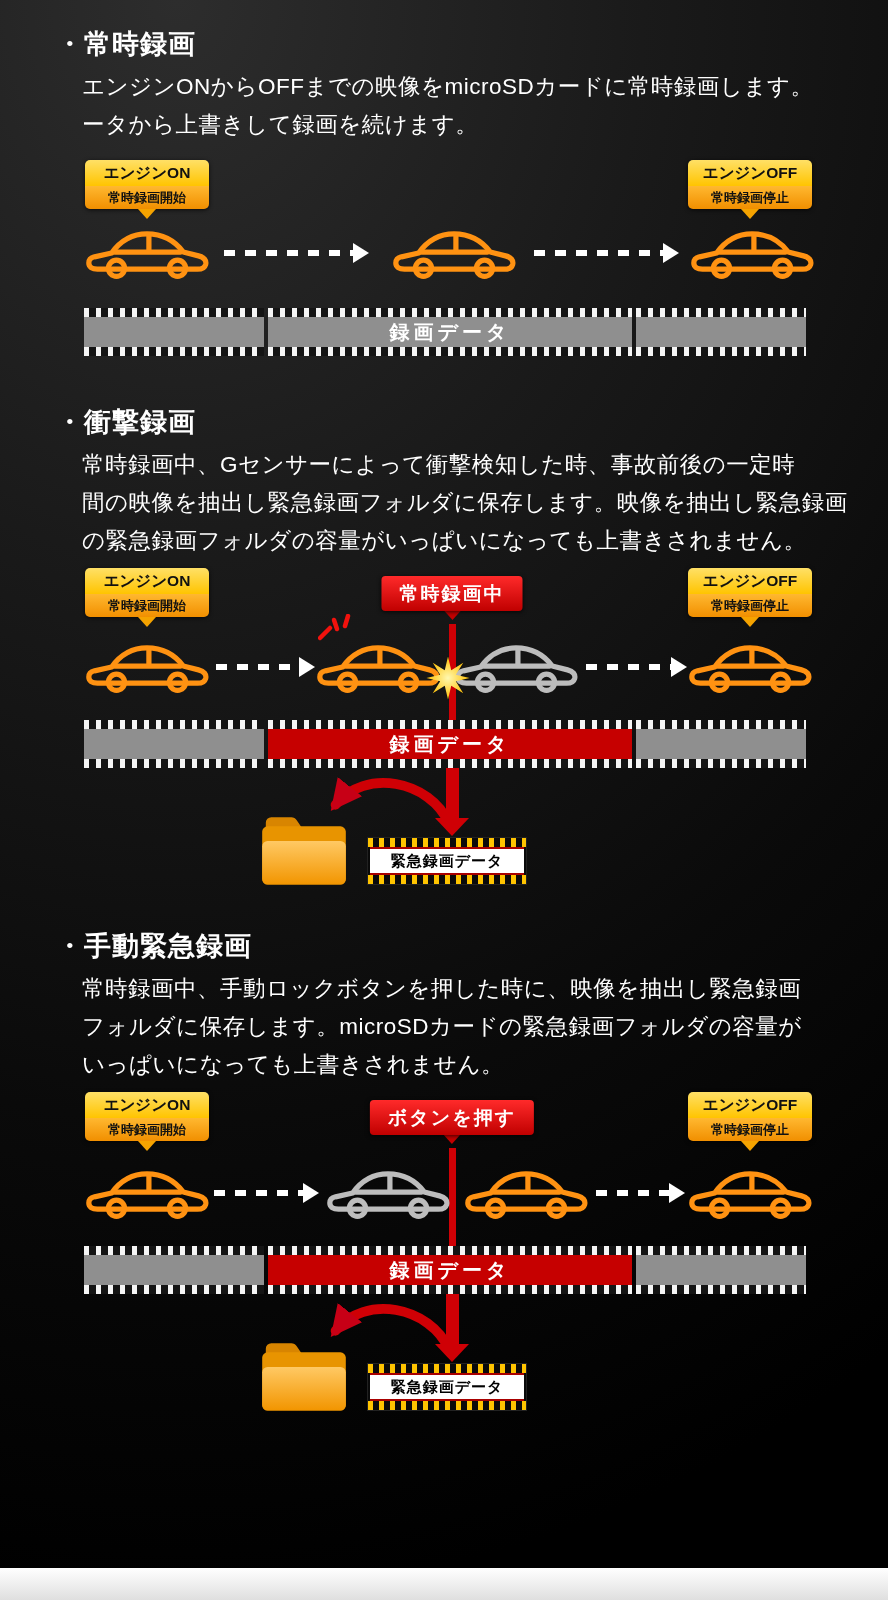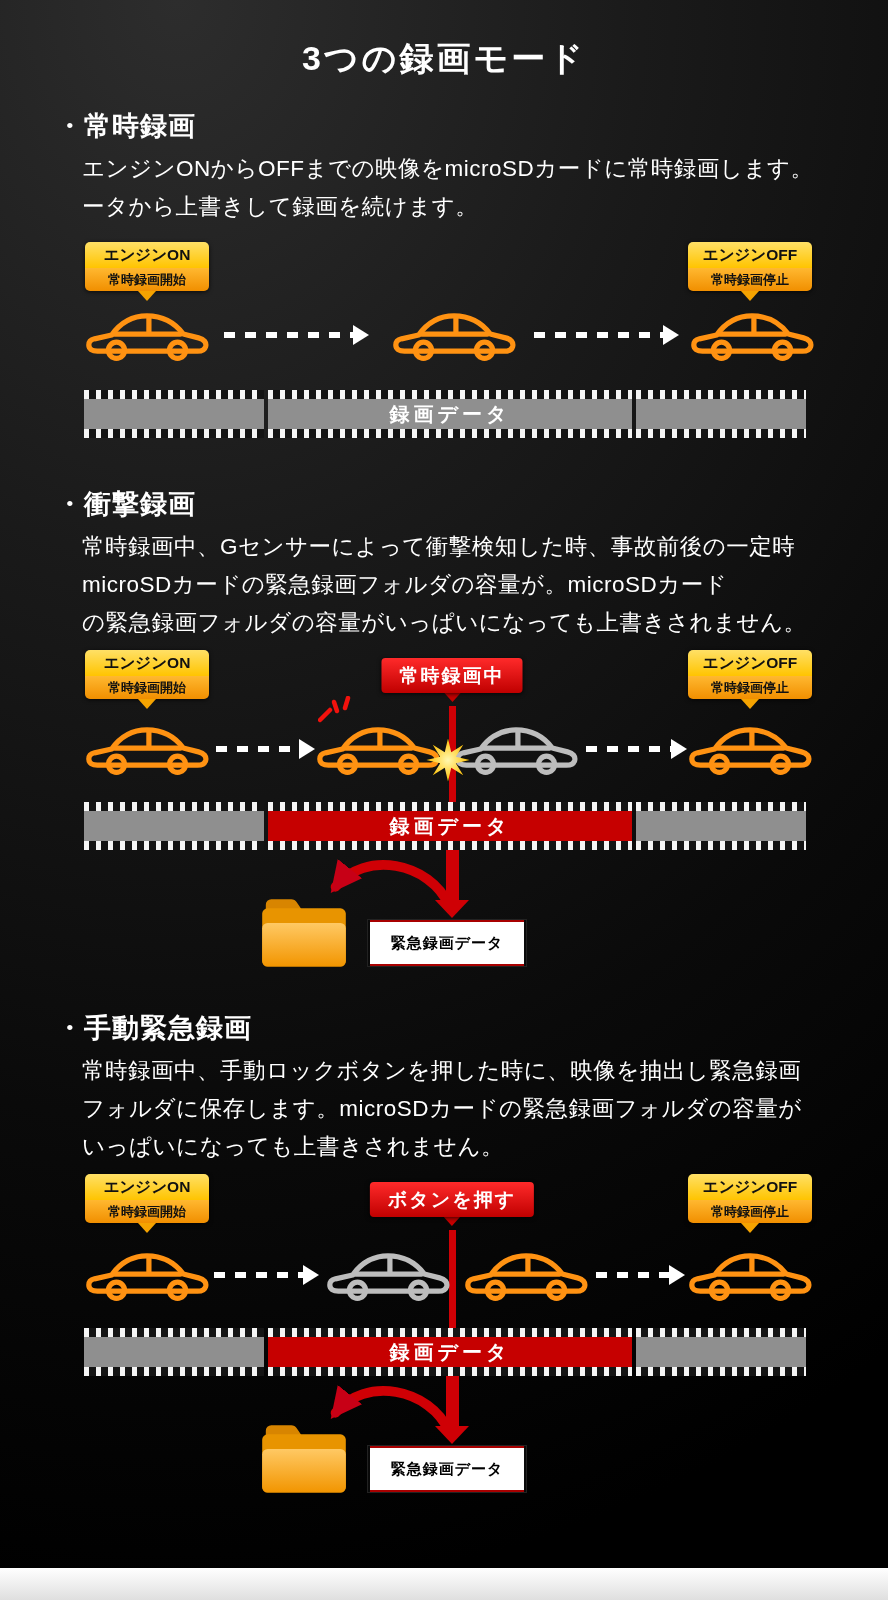--- a/index.html
+++ b/index.html
@@ -50,21 +50,21 @@
   .filmstrip{position:absolute;left:84px;width:722px;height:48px;display:flex;gap:4px;z-index:2;}
   .film-seg{position:relative;background:var(--film-gray,#8f8f8f);overflow:hidden;}
   .film-seg.red{background:var(--film-red,#c60000);}
   .film-seg::before,.film-seg::after{content:"";position:absolute;left:0;right:0;height:9px;background-color:#141414;background-image:repeating-linear-gradient(90deg,#f5f5f5 0 5px,transparent 5px 12px);}
   .film-seg::before{top:0;}
   .film-seg::after{bottom:0;}
   .w1{width:180px;}.w2{width:364px;}.w3{width:170px;}
   .film-label{position:absolute;inset:0;display:flex;align-items:center;justify-content:center;color:#fff;font-weight:bold;font-size:20px;letter-spacing:4px;}
 
   
-  .em-strip{position:absolute;width:158px;height:46px;background:#0a0a0a;display:flex;flex-direction:row;box-shadow:0 0 0 1px #222;z-index:2;}
+  .em-strip{position:absolute;width:158px;height:46px;background:#0a0a0a;display:flex;flex-direction:column;box-shadow:0 0 0 1px #222;z-index:2;}
   .em-row{height:9px;background-color:#0a0a0a;background-image:repeating-linear-gradient(90deg,#ffc400 0 5px,transparent 5px 11px);}
   .em-mid{flex:1;margin:0 2px;background:#fff;color:#000;font-weight:bold;font-size:15px;display:flex;align-items:center;justify-content:center;letter-spacing:1px;border-top:2px solid #a80000;border-bottom:2px solid #a80000;}
 
   .folder{position:absolute;width:92px;height:80px;z-index:2;}
   .folder svg{width:100%;height:100%;display:block;}
   .curve-arrow{position:absolute;width:140px;height:60px;overflow:visible;z-index:3;}
   .curve-arrow path{stroke:var(--accent-red,#c70016);stroke-width:10;fill:none;stroke-linecap:round;}
 
   .bottom-band{position:absolute;left:0;bottom:0;width:100%;height:32px;background:linear-gradient(#ffffff,#dfdfdf);}
 </style>
@@ -94,21 +94,20 @@
       <rect x="4" y="34" width="92" height="48" rx="6" fill="url(#gradFolder)"></rect>
     </symbol>
     <marker id="mk-red" viewBox="0 0 10 10" refX="7.5" refY="5" markerWidth="3.2" markerHeight="3.2" orient="auto">
       <path d="M0,0 L10,5 L0,10 Z" fill="#c70016"></path>
     </marker>
   </defs>
 </svg>
 
 <div class="canvas">
 
-  <h1 class="page-title">3つの録画モード</h1>
 
   <section>
     <h2 class="sec-heading">・常時録画</h2>
     <div class="sec-body">
       <div class="body-line">エンジンONからOFFまでの映像をmicroSDカードに常時録画します。</div>
       <div class="body-line">ータから上書きして録画を続けます。</div>
     </div>
 
     <div class="diagram d1">
       <div class="badge-wrap" style="left:85px;top:2px">
@@ -151,21 +150,21 @@
         </div>
         <div class="film-seg w3"></div>
       </div>
     </div>
   </section>
 
   <section>
     <h2 class="sec-heading mt34">・衝撃録画</h2>
     <div class="sec-body">
       <div class="body-line">常時録画中、Gセンサーによって衝撃検知した時、事故前後の一定時</div>
-      <div class="body-line">microSDカードの緊急録画フォルダの容量が。microSDカード</div>
+      <div class="body-line">間の映像を抽出し緊急録画フォルダに保存します。映像を抽出し緊急録画</div>
       <div class="body-line">の緊急録画フォルダの容量がいっぱいになっても上書きされません。</div>
     </div>
 
     <div class="diagram d2">
       <div class="badge-wrap" style="left:85px;top:2px">
         <div class="badge">
           <span class="badge-row1">エンジンON</span>
           <span class="badge-row2">常時録画開始</span>
         </div>
         <div class="badge-tri"></div>

